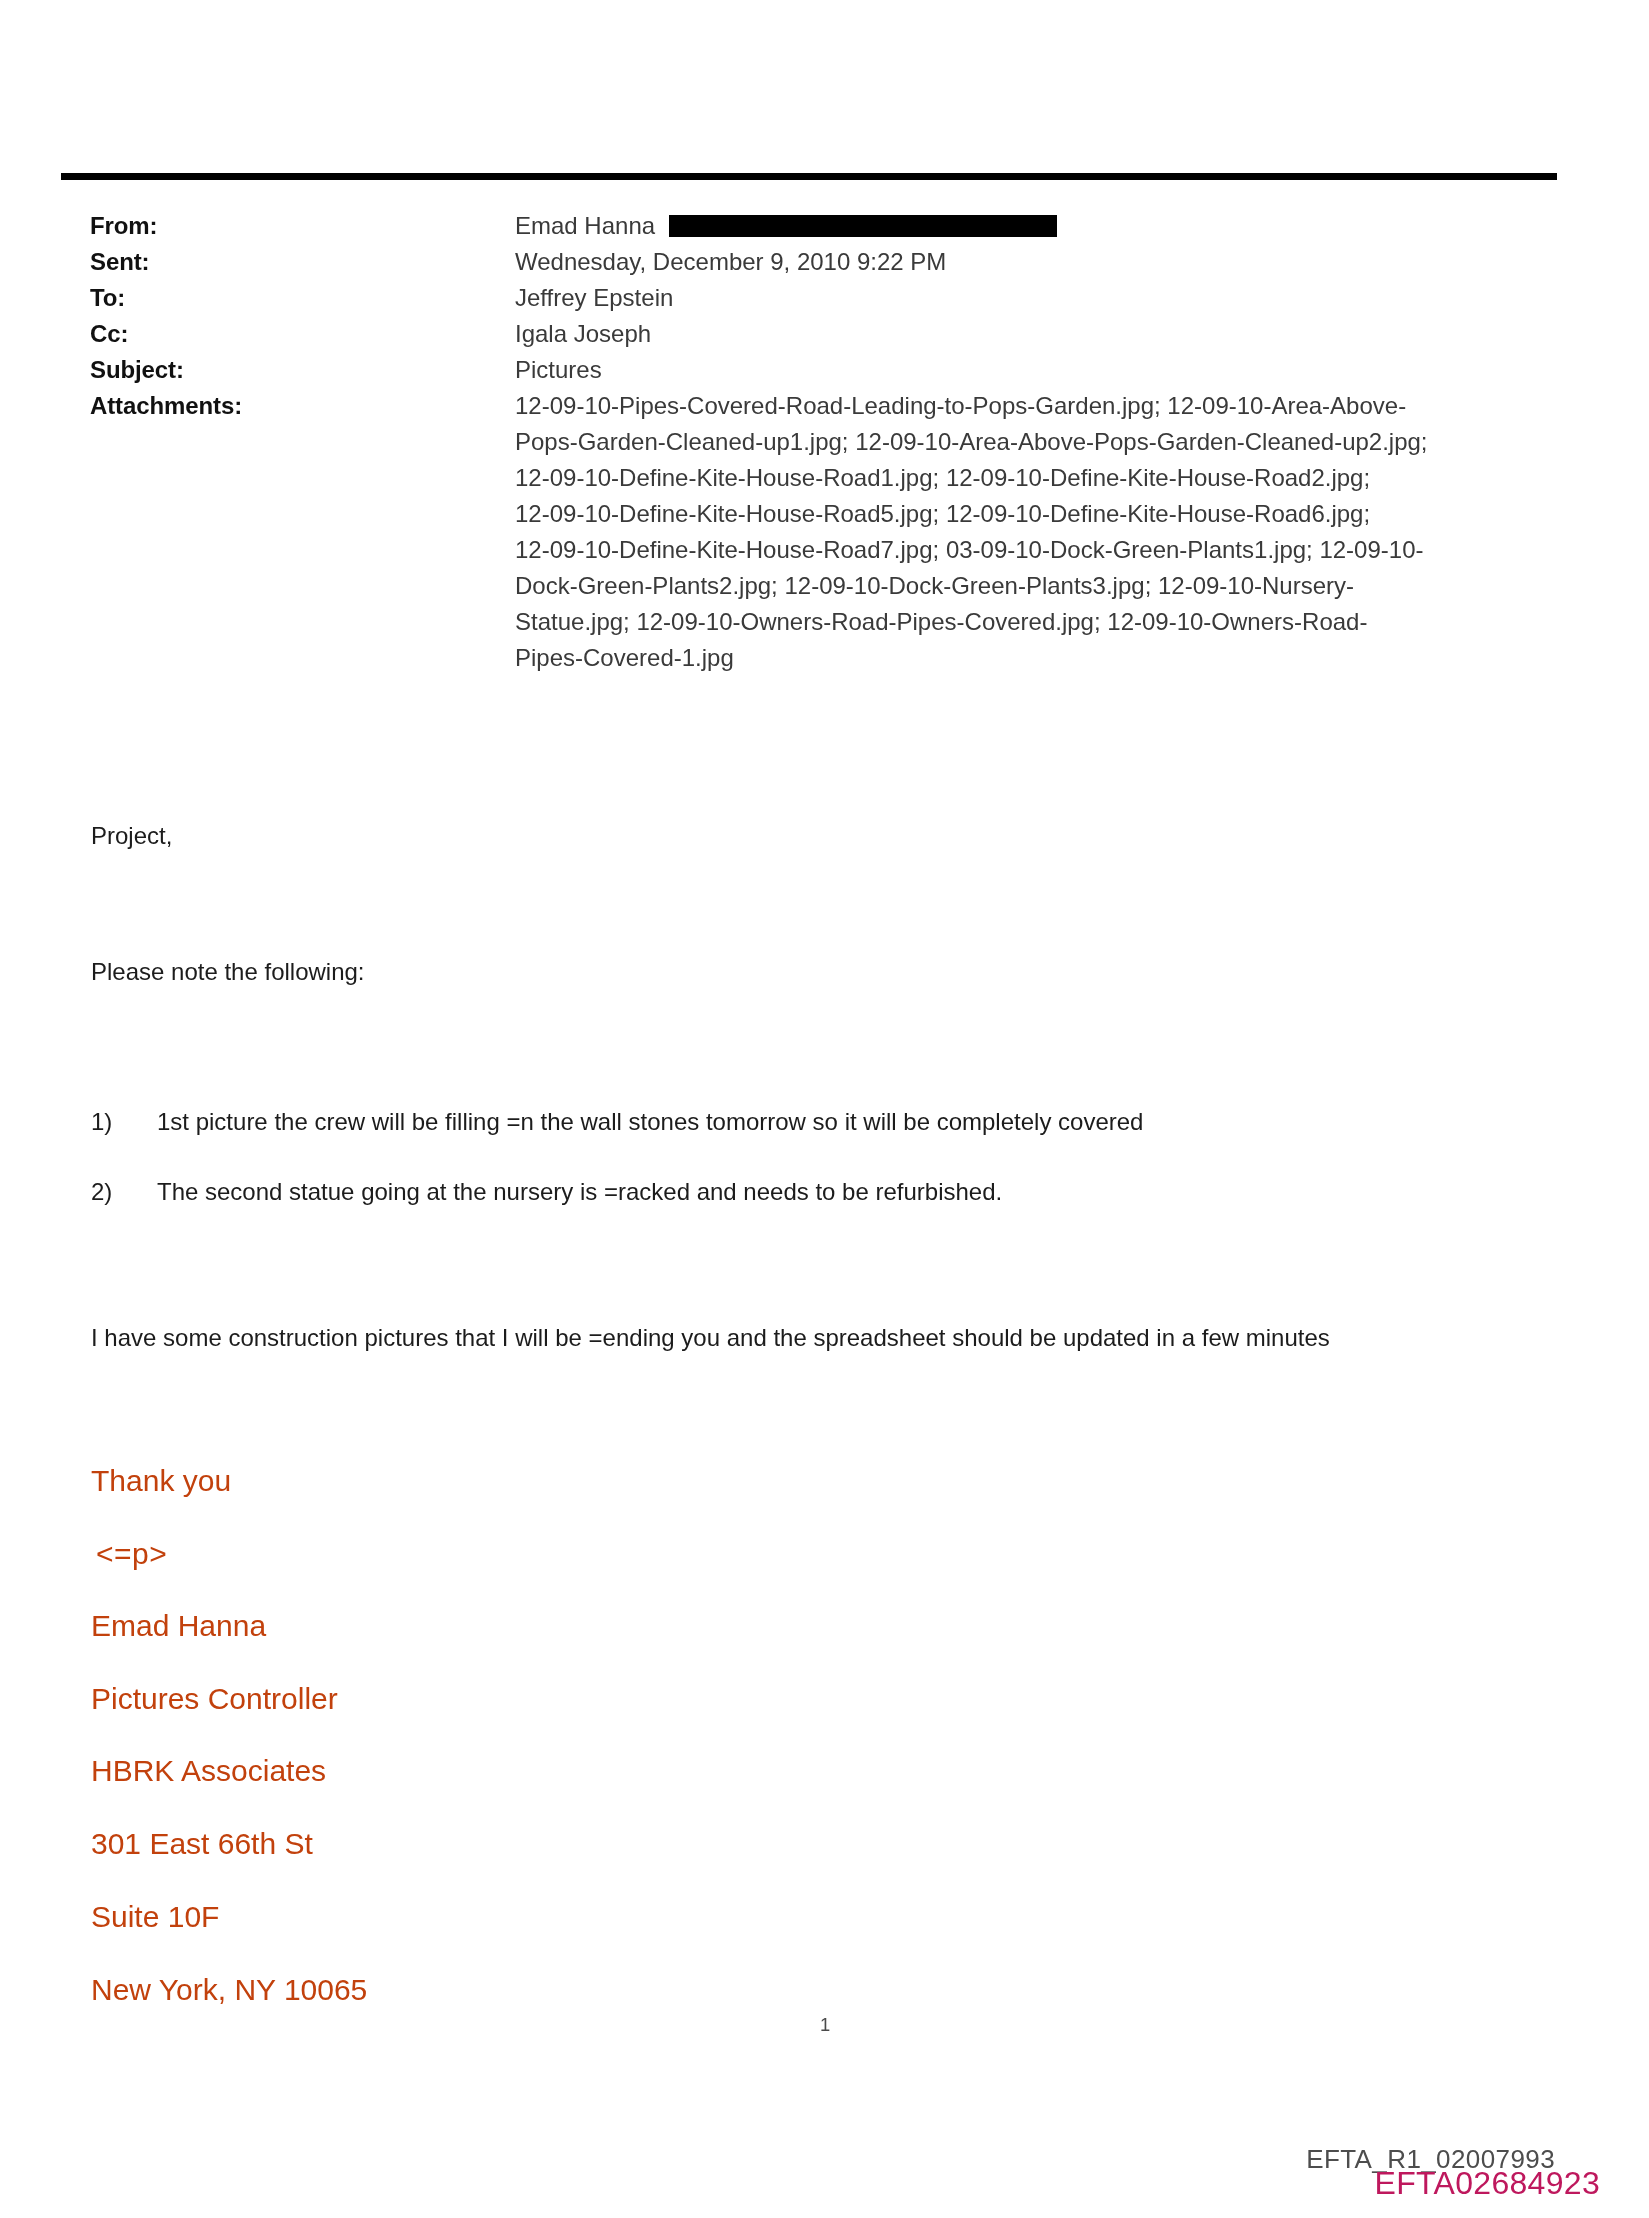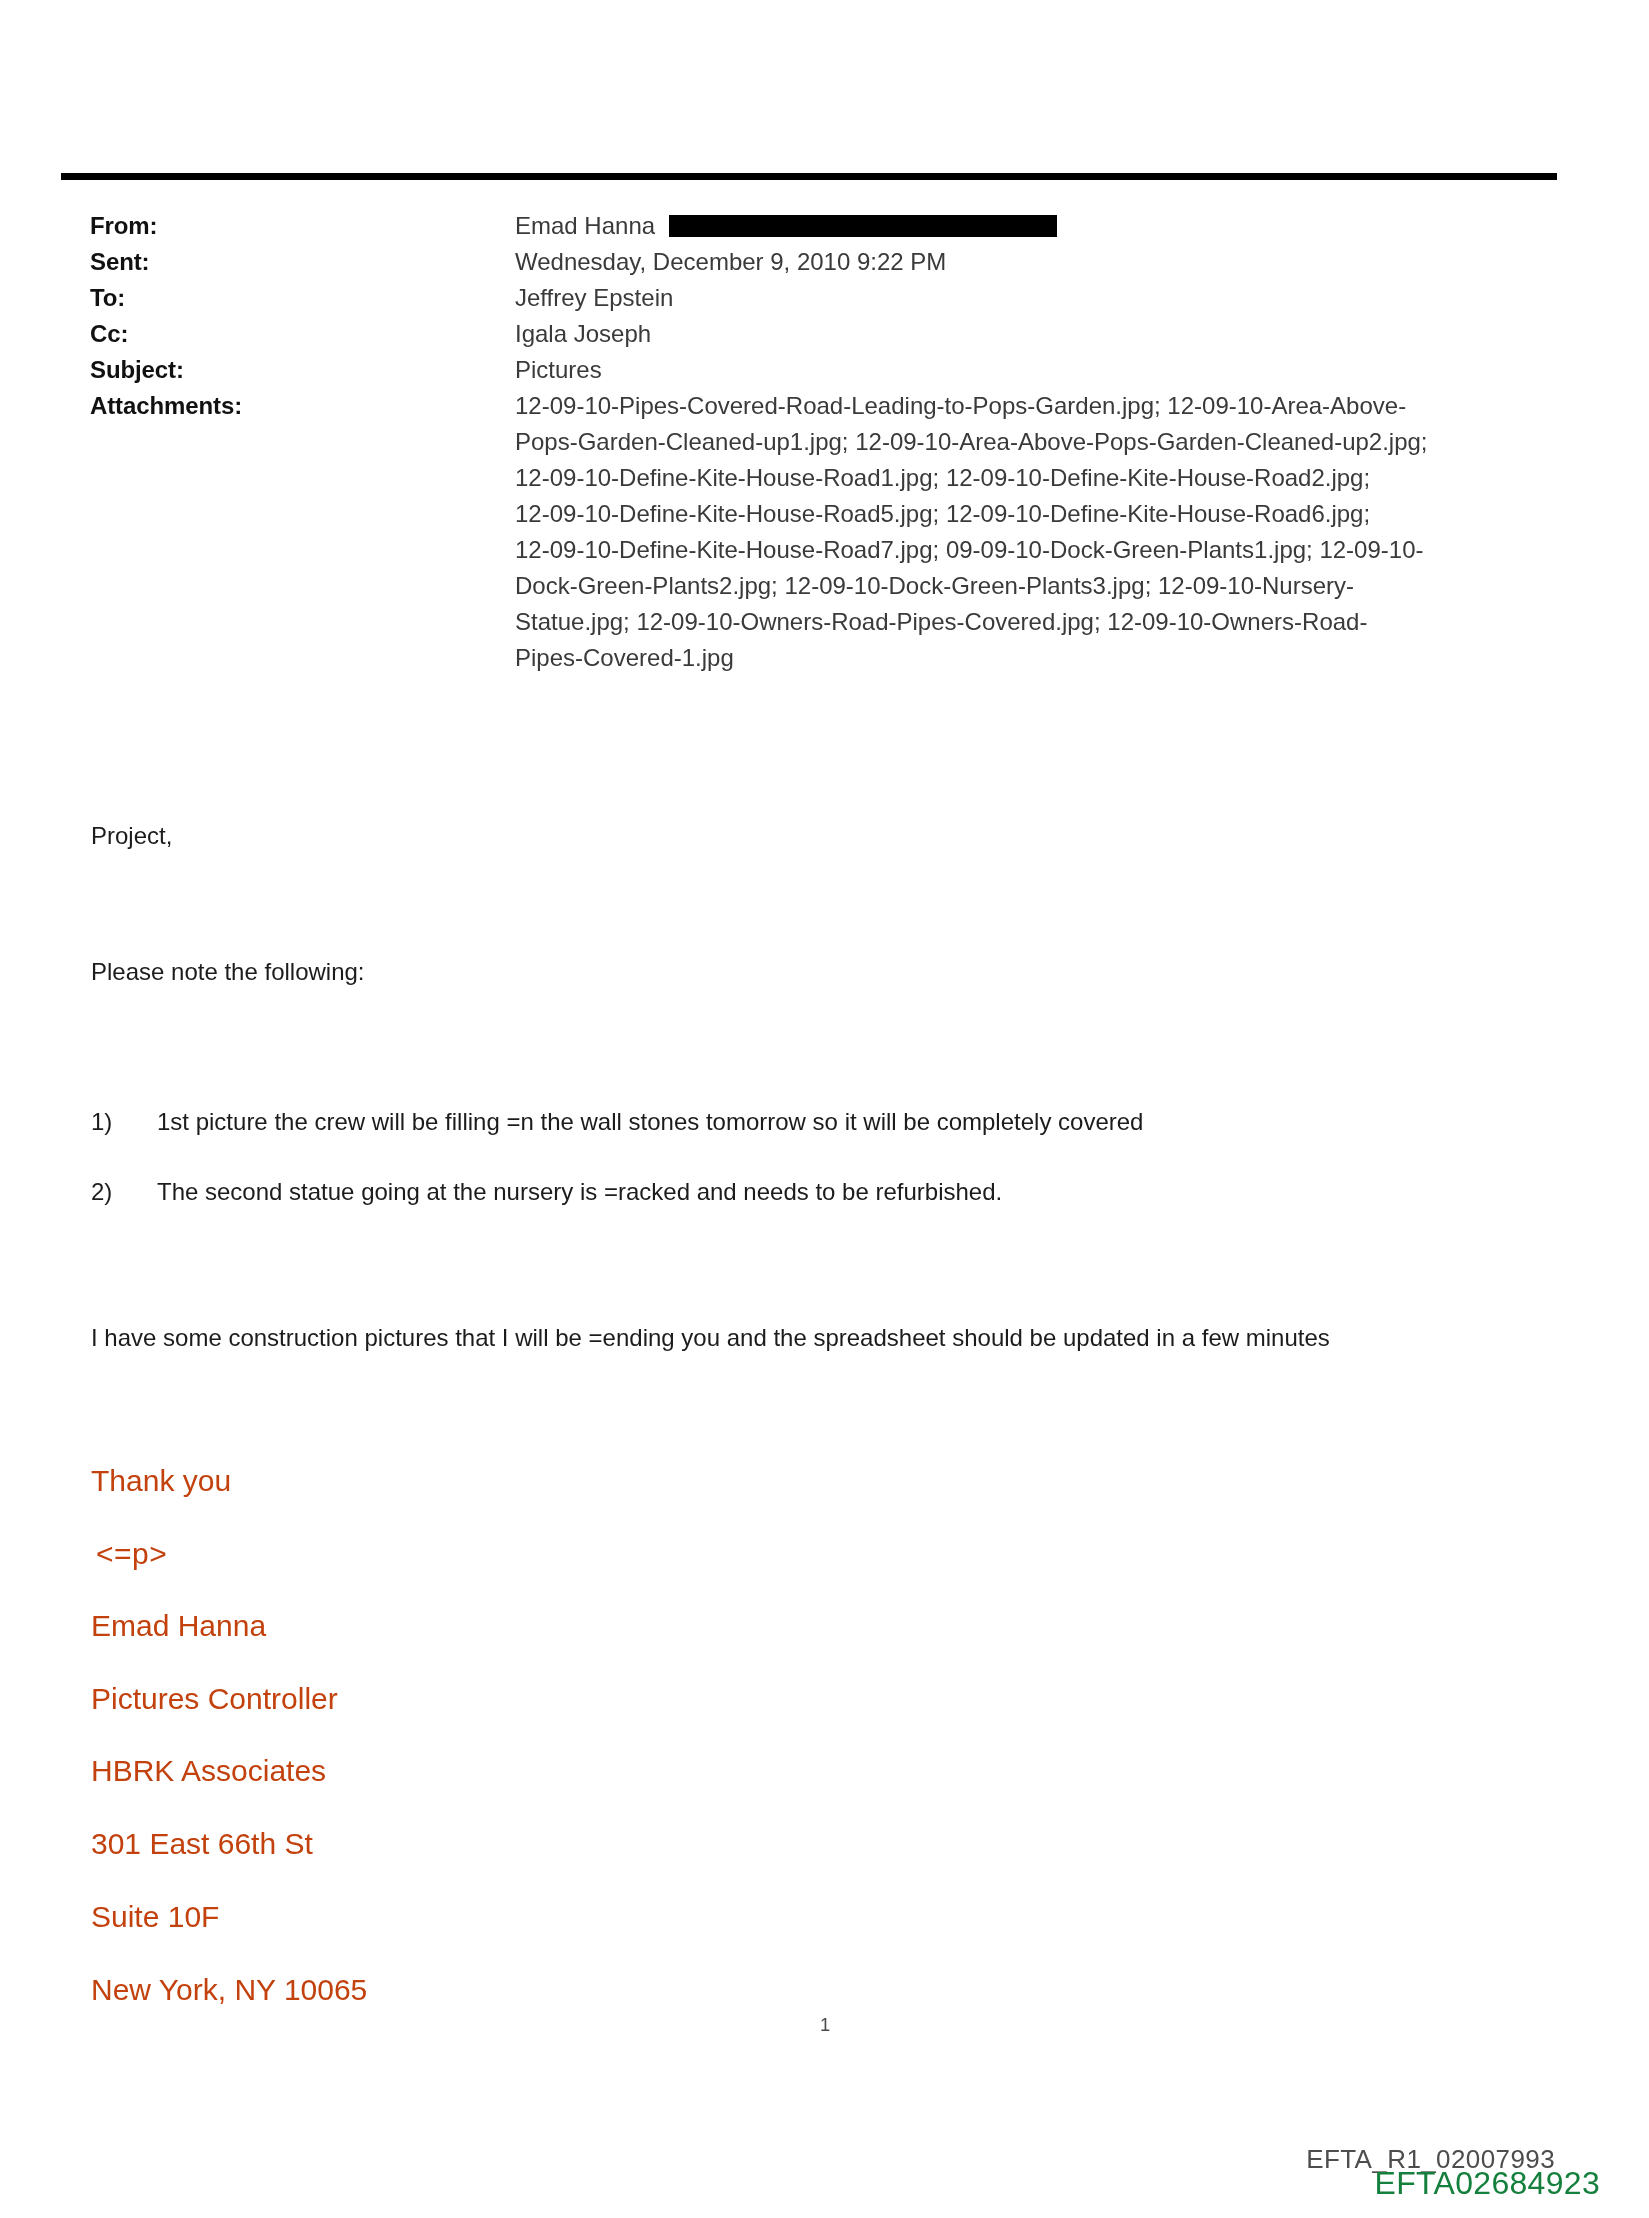--- a/index.html
+++ b/index.html
@@ -128,21 +128,21 @@
     color: #4d4d4d;
     font-family: "Liberation Sans", sans-serif;
     margin-top: 19px;
   }
   .bates-bottom {
     position: absolute;
     right: 50px;
     top: 2165px;
     font-size: 32px;
     letter-spacing: 0.3px;
-    color: #15803d;
+    color: #be185d;
     font-family: "Liberation Sans", sans-serif;
   }
 </style>
 </head>
 <body>
 
 <div class="page">
 
   <div class="top-rule"></div>
 
@@ -179,21 +179,21 @@
     </div>
 
     <div class="hdr-row">
       <div class="hdr-label">Attachments:</div>
       <div class="hdr-value">
         <div id="attachment-lines">
             <div style="white-space: pre;">12-09-10-Pipes-Covered-Road-Leading-to-Pops-Garden.jpg; 12-09-10-Area-Above-</div>
             <div style="white-space: pre;">Pops-Garden-Cleaned-up1.jpg; 12-09-10-Area-Above-Pops-Garden-Cleaned-up2.jpg;</div>
             <div style="white-space: pre;">12-09-10-Define-Kite-House-Road1.jpg; 12-09-10-Define-Kite-House-Road2.jpg;</div>
             <div style="white-space: pre;">12-09-10-Define-Kite-House-Road5.jpg; 12-09-10-Define-Kite-House-Road6.jpg;</div>
-            <div style="white-space: pre;">12-09-10-Define-Kite-House-Road7.jpg; 09-09-10-Dock-Green-Plants1.jpg; 12-09-10-</div>
+            <div style="white-space: pre;">12-09-10-Define-Kite-House-Road7.jpg; 03-09-10-Dock-Green-Plants1.jpg; 12-09-10-</div>
             <div style="white-space: pre;">Dock-Green-Plants2.jpg; 12-09-10-Dock-Green-Plants3.jpg; 12-09-10-Nursery-</div>
             <div style="white-space: pre;">Statue.jpg; 12-09-10-Owners-Road-Pipes-Covered.jpg; 12-09-10-Owners-Road-</div>
             <div style="white-space: pre;">Pipes-Covered-1.jpg</div>
           </div>
       </div>
     </div>
 
   </div>
 
   <div>

